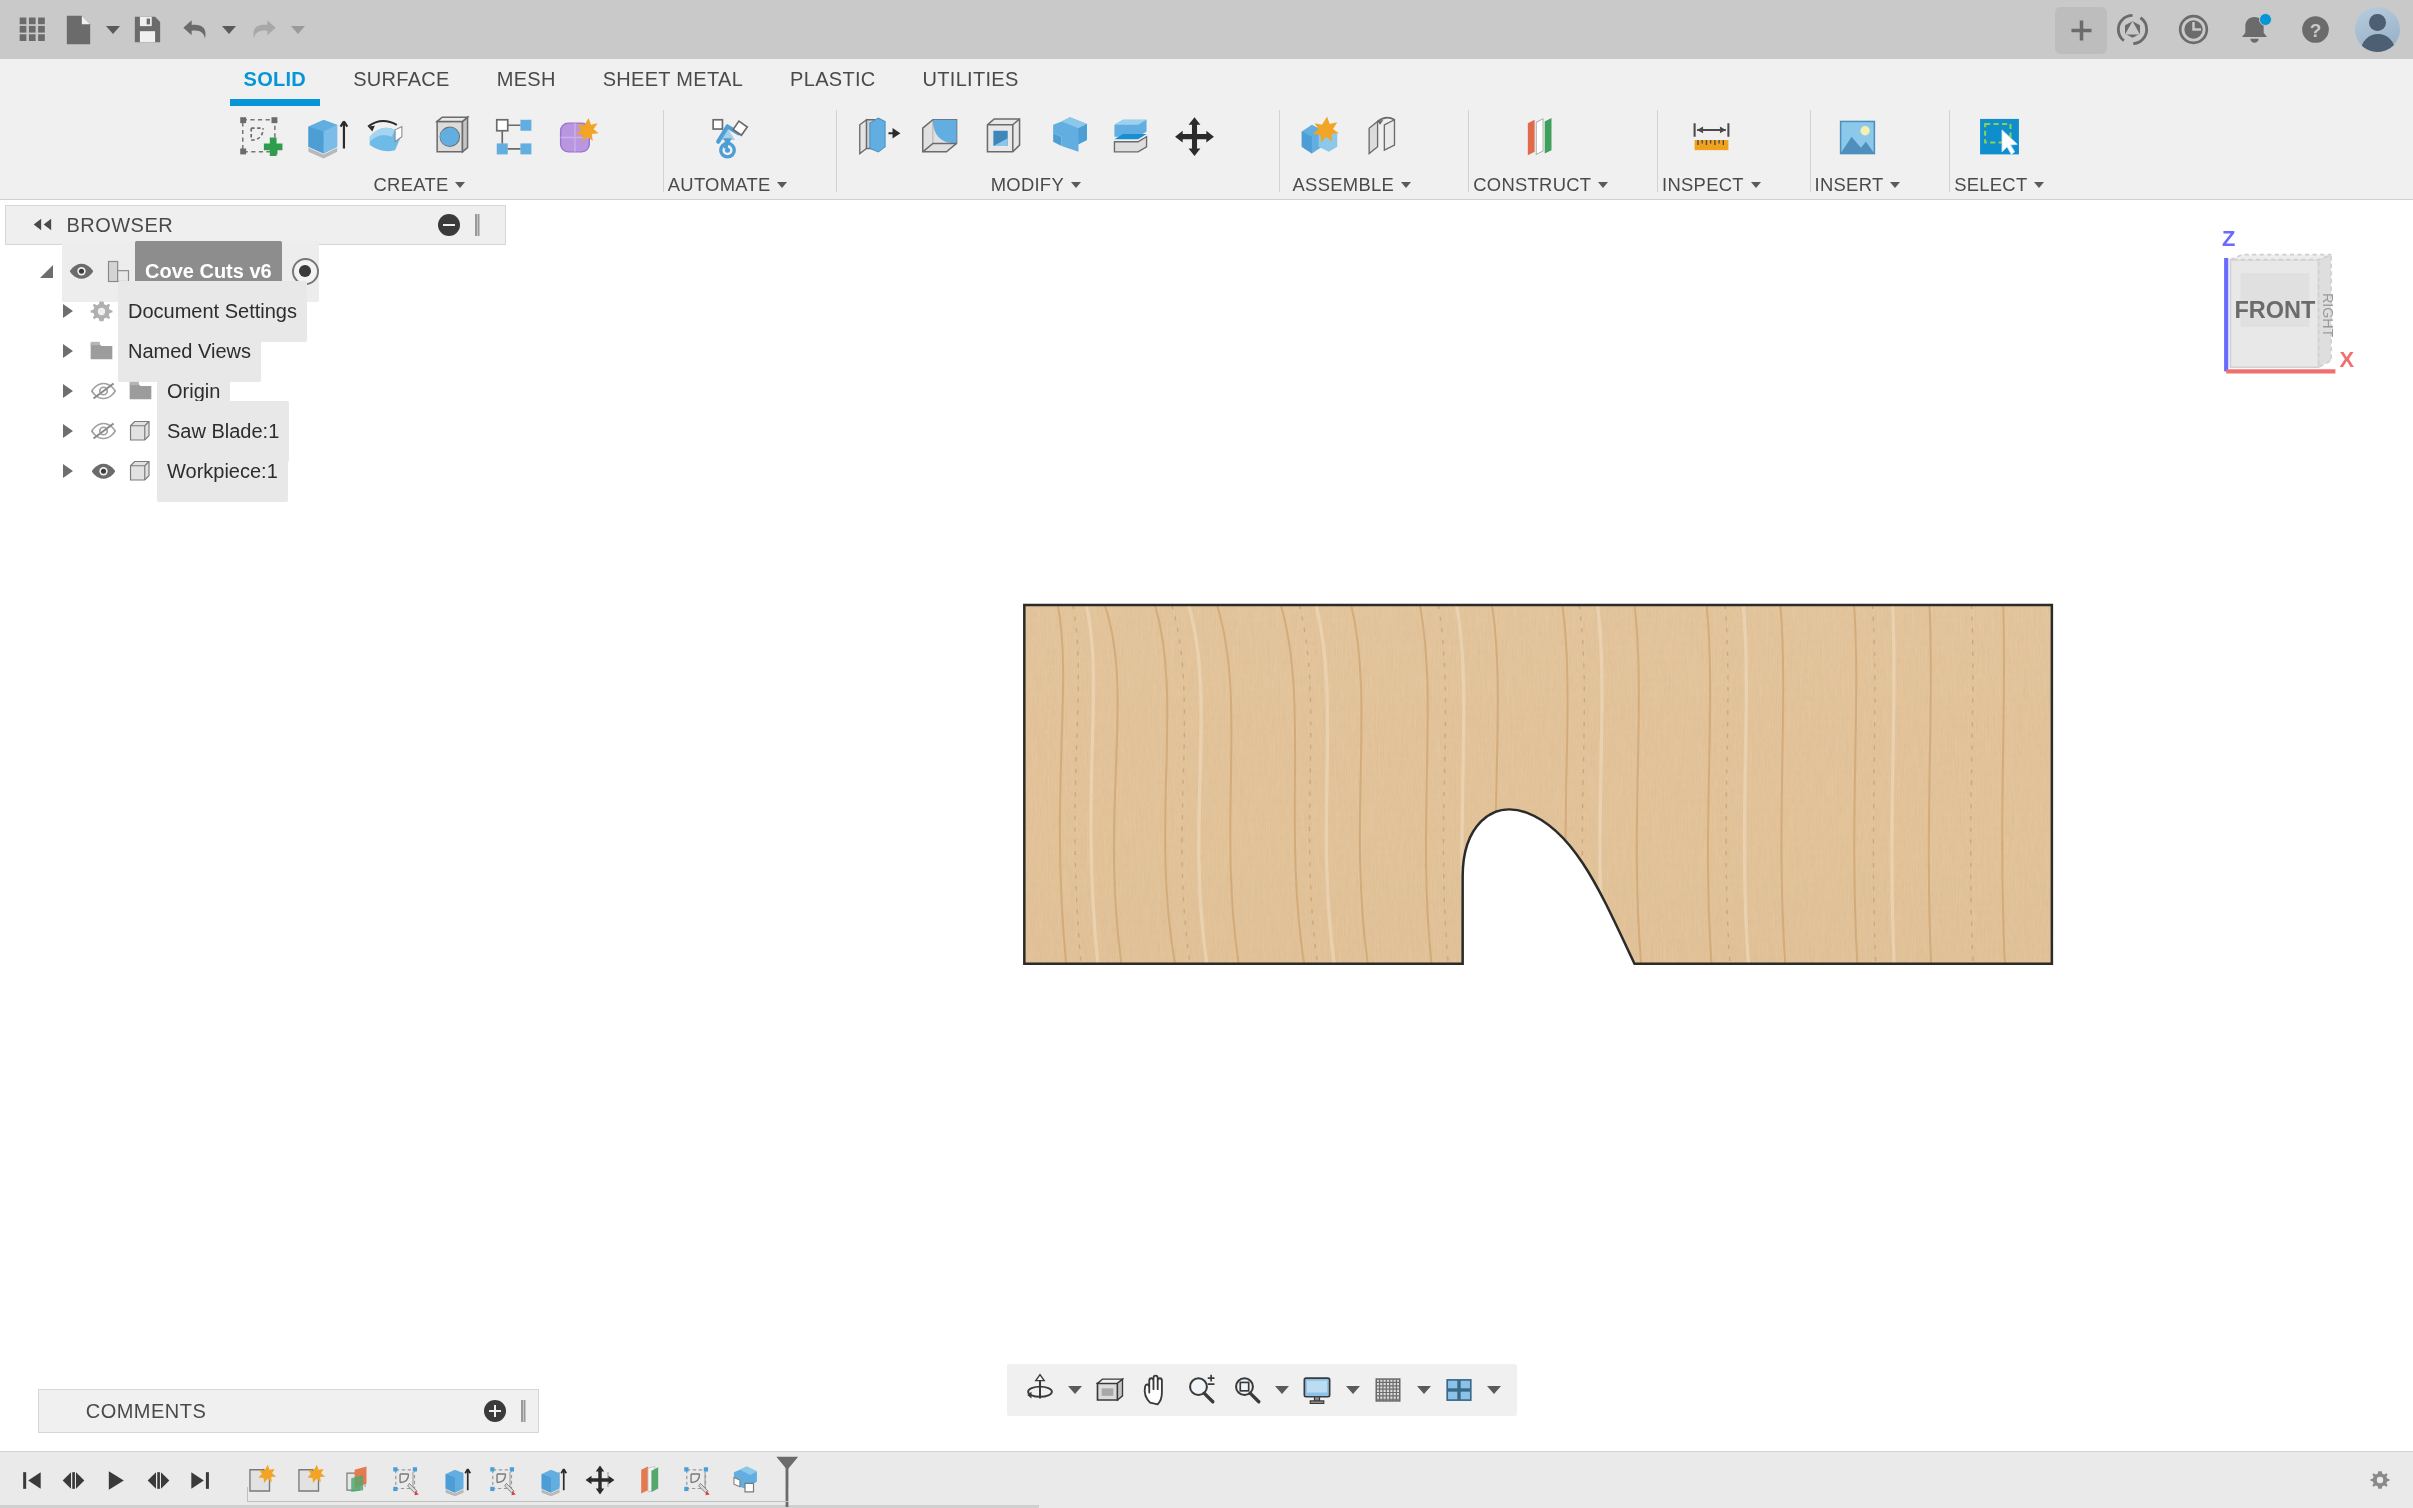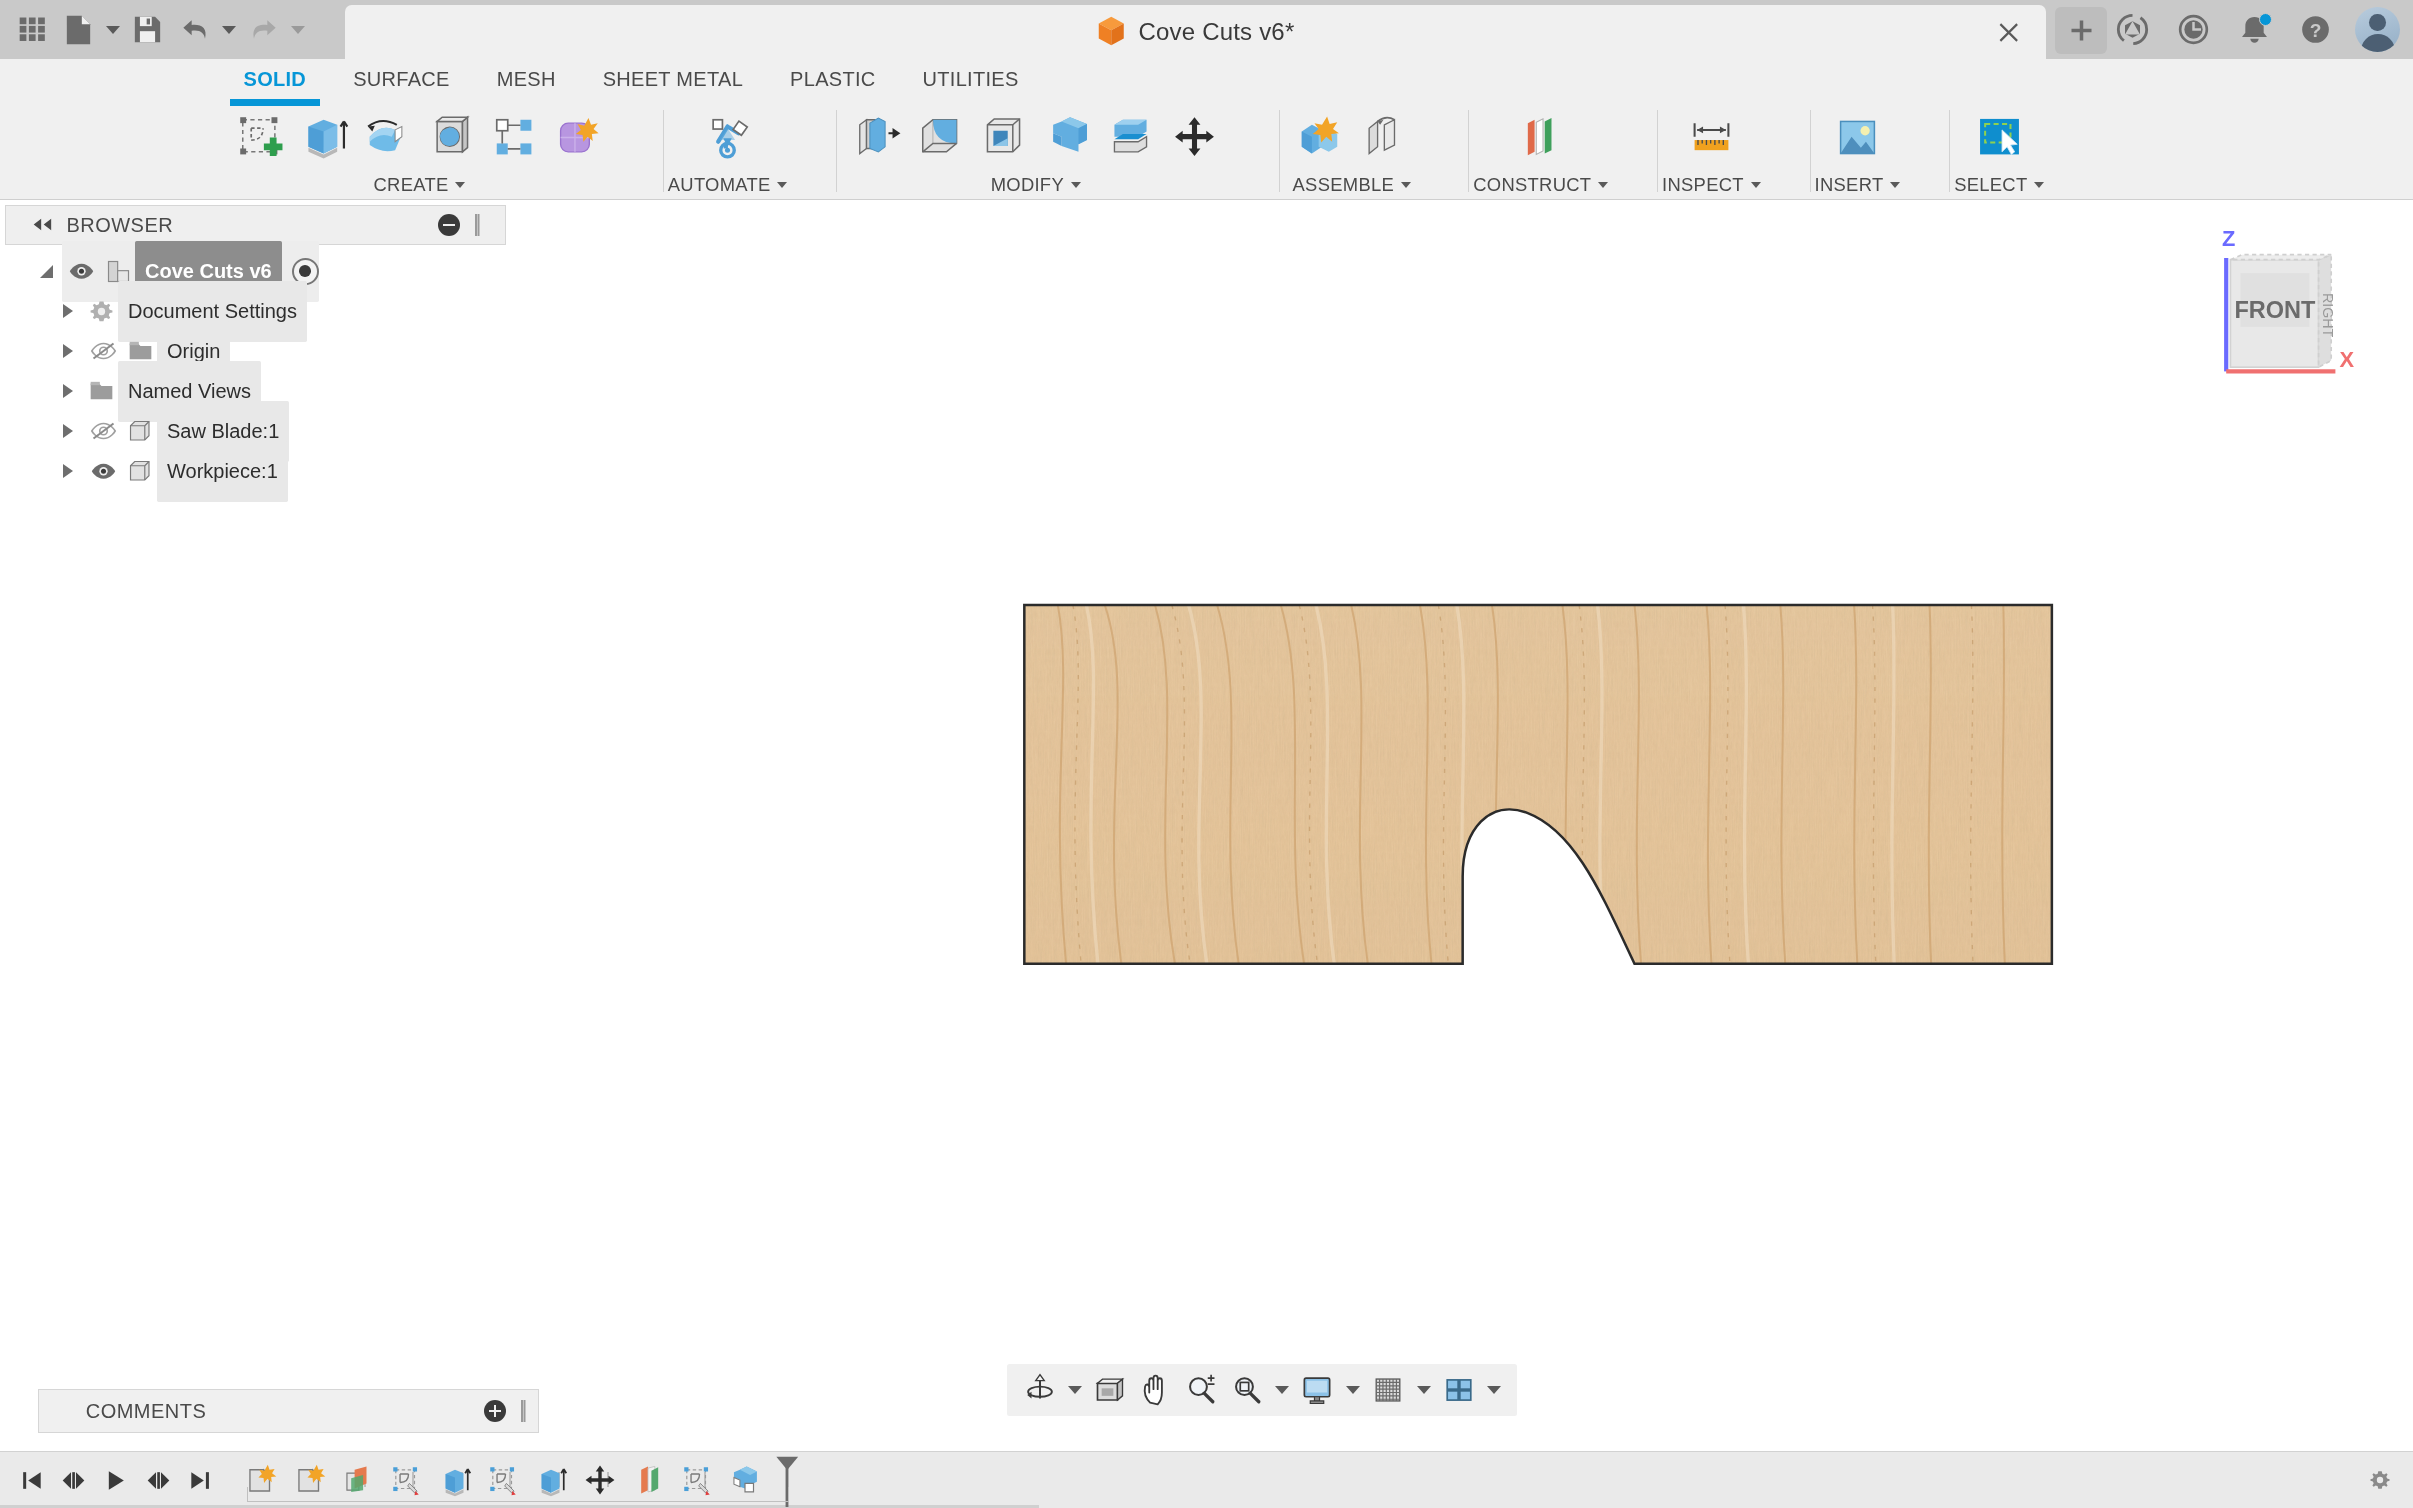--- a/index.html
+++ b/index.html
@@ -194,37 +194,20 @@
       <div class="qat-btn">
         <svg width="30" height="25" viewBox="0 0 36 30">
             <path d="M22 4 L32 13 L22 22 L22 16.5 C12 15 7 19 6 26 C3 13 10 8.5 22 9.5 Z" fill="#a8a8a8"></path>
           </svg>
       </div>
       <div class="qat-caret">
           <span class="caret-dn dim"></span>
         </div>
     </div>
 
-    <div class="tab-doc">
-      <div class="tab-doc-inner">
-        <span>
-          <svg width="28.5" height="30" viewBox="0 0 34 36">
-            <path d="M17 1 L32 9 L17 17 L2 9 Z" fill="#f79a3c"></path>
-            <path d="M2 9 L17 17 L17 35 L2 27 Z" fill="#ef8024"></path>
-            <path d="M32 9 L17 17 L17 35 L32 27 Z" fill="#e2721b"></path>
-          </svg>
-        </span>
-        <span class="doc-title">Cove Cuts v6*</span>
-      </div>
-      <div class="tab-close">
-        <svg width="23.5" height="23.5" viewBox="0 0 28 28">
-            <path d="M4 4 L24 24 M24 4 L4 24" stroke="#5a5a5a" stroke-width="2.6" fill="none"></path>
-          </svg>
-      </div>
-    </div>
 
     <div class="tab-plus">
       <svg width="25" height="25" viewBox="0 0 30 30">
           <path d="M15 3 V27 M3 15 H27" stroke="#6b6b6b" stroke-width="4.2" fill="none"></path>
         </svg>
     </div>
 
     <div class="tb-right">
       <div class="tb-icon">
         <svg width="35" height="35" viewBox="0 0 42 42">
@@ -556,47 +539,47 @@
             <circle cx="15" cy="15" r="4.4" fill="#efefef"></circle>
           </svg>
       </span>
       <span class="tlabel">Document Settings</span>
     </div>
 
     <div class="trow" style="padding-left:47px;">
       <span class="tw">
           <span class="tri"></span>
         </span>
+      <span class="ic">
+        <svg width="25" height="22" viewBox="0 0 30 26">
+            <path d="M2 4 h10 l3 3 h13 v16 H2 Z" fill="#9c9c9c"></path>
+            <path d="M2 2 h11 v4 H2 Z" fill="#b5b5b5"></path>
+          </svg>
+      </span>
+      <span class="tlabel">Named Views</span>
+    </div>
+
+    <div class="trow" style="padding-left:47px;">
+      <span class="tw">
+          <span class="tri"></span>
+        </span>
       <span class="eye">
         <svg width="27" height="20" viewBox="0 0 32 24">
             <path d="M16 3 C7 3 2 12 2 12 C2 12 7 21 16 21 C25 21 30 12 30 12 C30 12 25 3 16 3 Z" fill="none" stroke="#a0a0a0" stroke-width="2"></path>
             <circle cx="16" cy="12" r="4.5" fill="none" stroke="#a0a0a0" stroke-width="2"></circle>
             <path d="M4 21 L28 3" stroke="#8a8a8a" stroke-width="2.4"></path>
           </svg>
       </span>
       <span class="ic">
         <svg width="25" height="22" viewBox="0 0 30 26">
             <path d="M2 4 h10 l3 3 h13 v16 H2 Z" fill="#9c9c9c"></path>
             <path d="M2 2 h11 v4 H2 Z" fill="#b5b5b5"></path>
           </svg>
       </span>
       <span class="tlabel">Origin</span>
-    </div>
-
-    <div class="trow" style="padding-left:47px;">
-      <span class="tw">
-          <span class="tri"></span>
-        </span>
-      <span class="ic">
-        <svg width="25" height="22" viewBox="0 0 30 26">
-            <path d="M2 4 h10 l3 3 h13 v16 H2 Z" fill="#9c9c9c"></path>
-            <path d="M2 2 h11 v4 H2 Z" fill="#b5b5b5"></path>
-          </svg>
-      </span>
-      <span class="tlabel">Named Views</span>
     </div>
 
     <div class="trow" style="padding-left:47px;">
       <span class="tw">
           <span class="tri"></span>
         </span>
       <span class="eye">
         <svg width="27" height="20" viewBox="0 0 32 24">
             <path d="M16 3 C7 3 2 12 2 12 C2 12 7 21 16 21 C25 21 30 12 30 12 C30 12 25 3 16 3 Z" fill="none" stroke="#a0a0a0" stroke-width="2"></path>
             <circle cx="16" cy="12" r="4.5" fill="none" stroke="#a0a0a0" stroke-width="2"></circle>

